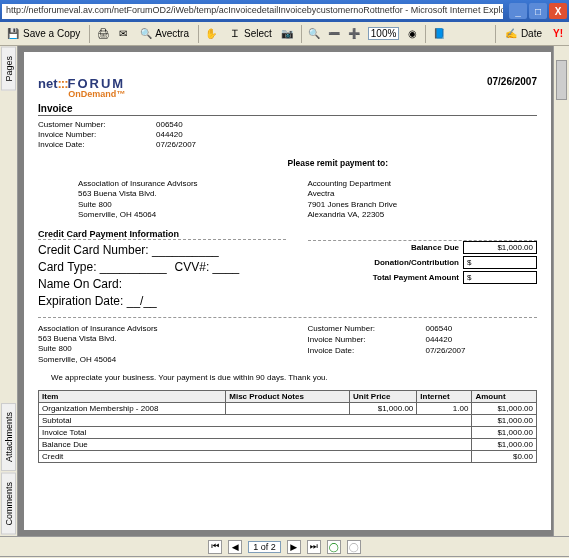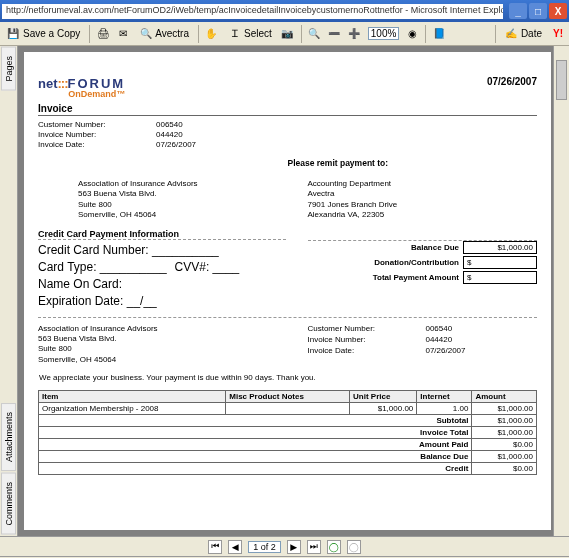--- a/index.html
+++ b/index.html
@@ -47,27 +47,27 @@
 .cc-title { font-size: 9px; font-weight: bold; border-bottom: 1px dashed #999; }
 .cc-row { display: flex; gap: 8px; font-size: 12px; margin: 3px 0; }
 .cc-left { width: 52%; }
 .cc-right { width: 48%; }
 .pay-row { display: flex; justify-content: flex-end; align-items: center; font-size: 8px; margin-bottom: 2px; }
 .pay-row .plbl { font-weight: bold; margin-right: 4px; }
 .pay-row .pval { border: 1px solid #000; width: 74px; padding: 1px 3px; text-align: right; }
 
 hr.dash { border: none; border-top: 1px dashed #999; margin: 6px 0; }
 
-.thanks { font-size: 8px; margin: 8px 1px; }
+.thanks { font-size: 8px; margin: 8px 13px; }
 
 table.items { width: 100%; border-collapse: collapse; font-size: 8px; }
 table.items th, table.items td { border: 1px solid #666; padding: 1px 3px; }
 table.items th { background: #eee; text-align: left; }
 .ar { text-align: right; }
-.tot-lbl { font-weight: bold; text-align: right; }
+.tot-lbl { font-weight: normal; text-align: left; }
 
 .signer { font-size: 8px; margin-top: 8px; }
 
 .navbar { height: 20px; background: #ece9d8; border-top: 1px solid #999; display: flex; align-items: center; justify-content: center; gap: 6px; font-size: 9px; }
 .navbtn { width: 14px; height: 14px; display: flex; align-items: center; justify-content: center; border: 1px solid #999; background: #fff; }
 .pagenum { border: 1px solid #7f9db9; background: #fff; padding: 0 4px; }
 
 .status { height: 18px; background: #ece9d8; border-top: 1px solid #999; display: flex; align-items: center; justify-content: space-between; padding: 0 6px; font-size: 9px; }
 </style>
 </head>
@@ -245,24 +245,20 @@
             </tr>
             <tr>
               <td colspan="4" class="tot-lbl">Subtotal</td>
               <td class="ar">$1,000.00</td>
             </tr>
             <tr>
               <td colspan="4" class="tot-lbl">Invoice Total</td>
               <td class="ar">$1,000.00</td>
             </tr>
             <tr>
-              <td colspan="4" class="tot-lbl">Amount Paid</td>
-              <td class="ar">$0.00</td>
-            </tr>
-            <tr>
               <td colspan="4" class="tot-lbl">Balance Due</td>
               <td class="ar">$1,000.00</td>
             </tr>
             <tr>
               <td colspan="4" class="tot-lbl">Credit</td>
               <td class="ar">$0.00</td>
             </tr>
           </tbody>
       </table>
 

